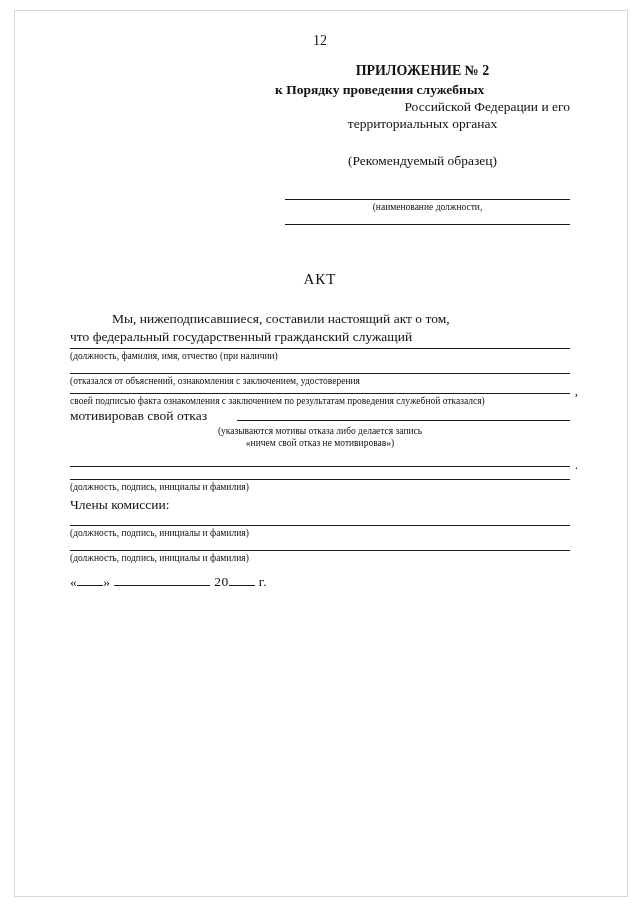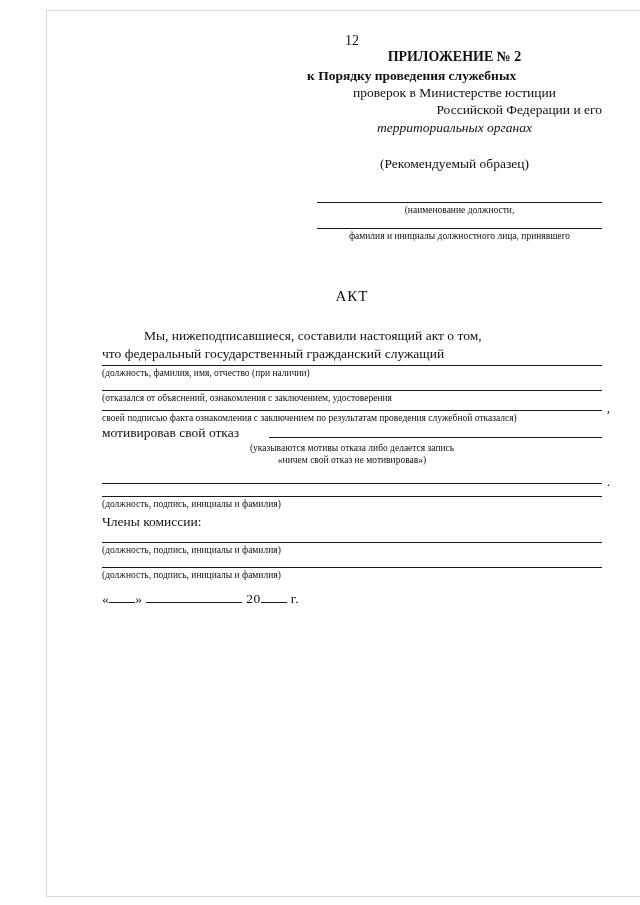--- a/index.html
+++ b/index.html
@@ -13,21 +13,20 @@
     font-family: "Liberation Serif", "DejaVu Serif", serif;
     color: #111111;
     position: relative;
     overflow: hidden;
   }
   .page {
     position: relative;
     width: 532px;
     height: 905px;
     box-sizing: border-box;
-    margin-left: 32px;
   }
   
   .scan-frame {
     position: absolute;
     left: 14px;
     top: 10px;
     width: 612px;
     height: 885px;
     border: 1px solid #d8d8d8;
     pointer-events: none;
@@ -36,42 +35,42 @@
     position: absolute;
     top: 33px;
     left: 0;
     width: 640px;
     text-align: center;
     font-size: 14px;
   }
   .content {
     position: absolute;
     left: 70px;
-    top: 48px;
+    top: 62px;
     width: 500px;
   }
   
   .header-block {
     width: 295px;
     margin-left: 205px;
     text-align: left;
     font-size: 13.5px;
     line-height: 1.28;
   }
   .header-block .title {
     font-weight: bold;
     font-size: 14px;
     display: block;
     margin-bottom: 1px;
     text-align: center;
   }
   .header-block .l1 { display: block; font-weight: bold; }
   .header-block .l2 { display: block; text-align: center; }
   .header-block .l3 { display: block; text-align: right; }
-  .header-block .l4 { display: block; text-align: center; font-style: italic; }
+  .header-block .l4 { display: block; text-align: center; }
 
   .sample-note {
     margin-left: 205px;
     width: 295px;
     text-align: center;
     font-size: 13.5px;
     margin-top: 20px;
   }
 
   
@@ -193,32 +192,30 @@
 
   <div class="scan-frame"></div>
 
   <div class="page-number">12</div>
 
   <div class="content">
 
     <div class="header-block">
       <span class="title">ПРИЛОЖЕНИЕ № 2</span>
       <span class="l1">к Порядку проведения служебных</span>
-      <span class="l2">проверок в Министерстве юстиции</span>
       <span class="l3">Российской Федерации и его</span>
       <span class="l4">территориальных органах</span>
     </div>
 
     <div class="sample-note">(Рекомендуемый образец)</div>
 
     <div class="official-block">
       <div class="rule"></div>
       <div class="caption">(наименование должности,</div>
       <div class="rule rule2"></div>
-      <div class="caption">фамилия и инициалы должностного лица, принявшего</div>
     </div>
 
     <div class="akt">АКТ</div>
 
     <div class="body-par">
       <span class="indent"></span><span>Мы, нижеподписавшиеся, составили настоящий акт о том,</span><br>
       <span>что федеральный государственный гражданский служащий</span>
     </div>
 
     <div class="full-rule"></div>

